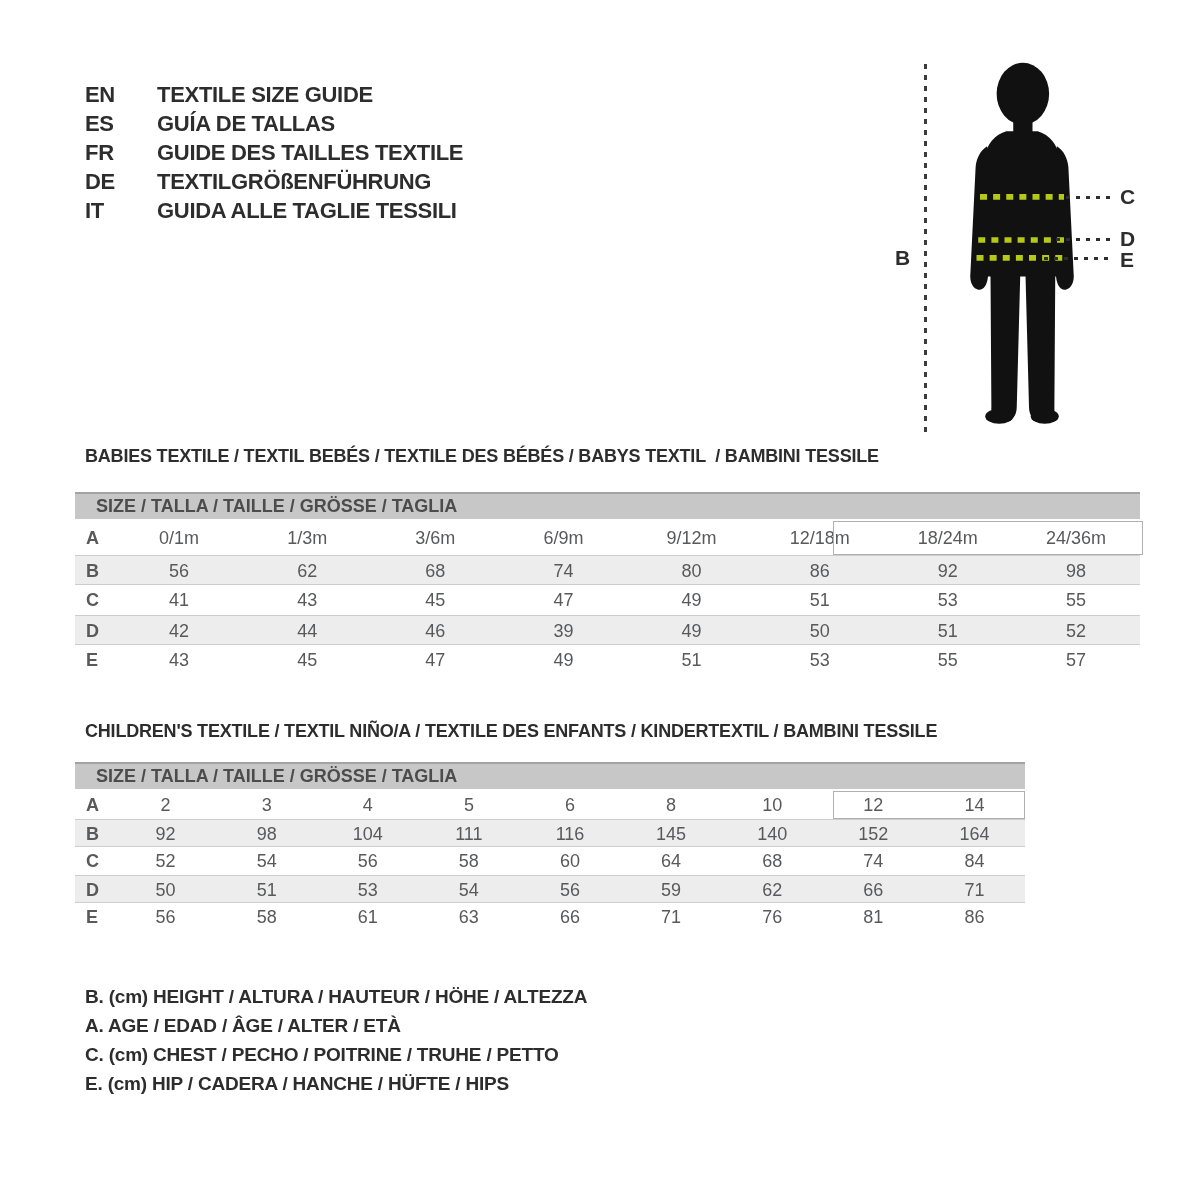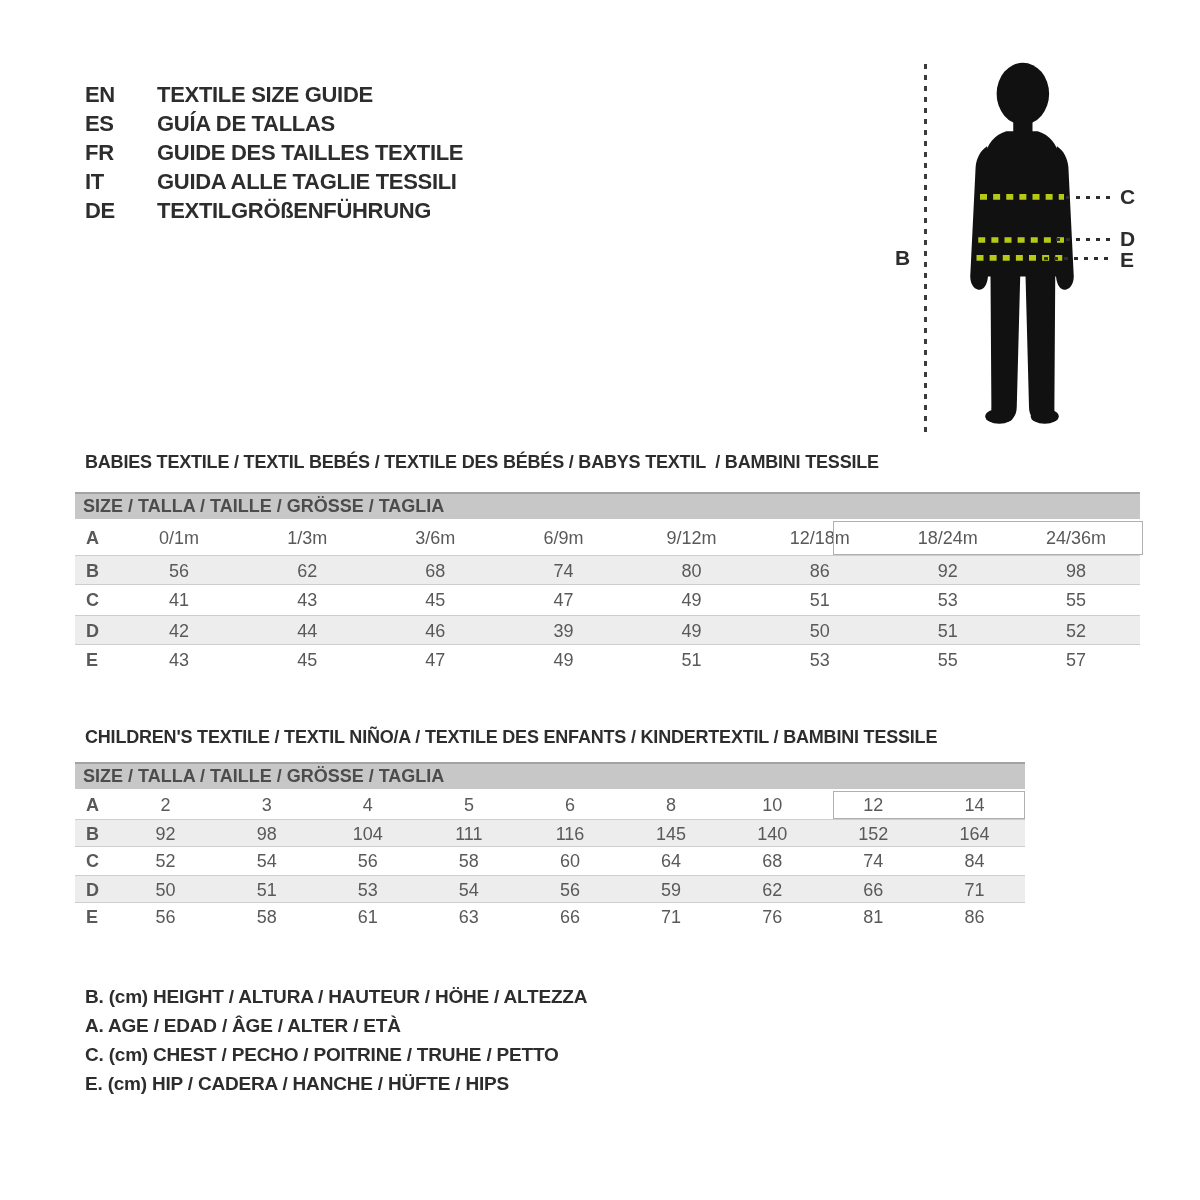--- a/index.html
+++ b/index.html
@@ -29,30 +29,30 @@
   .label-c{left:1120px;top:186px;}
   .label-d{left:1120px;top:228px;}
   .label-e{left:1120px;top:249px;}
   .dotline{position:absolute;height:3px;
            background:repeating-linear-gradient(to right,#2e2e2e 0 4px,transparent 4px 10px);}
   .dot-c{left:1066px;top:196px;width:44px;}
   .dot-d{left:1056px;top:238px;width:54px;}
   .dot-e{left:1044px;top:257px;width:66px;}
 
   
-  .section-title{position:absolute;color:var(--title);font-weight:bold;font-size:18px;letter-spacing:-0.2px;white-space:pre;margin-top:6px;}
+  .section-title{position:absolute;color:var(--title);font-weight:bold;font-size:18px;letter-spacing:-0.2px;white-space:pre;}
   .babies-title{left:85px;top:446px;}
   .children-title{left:85px;top:721px;}
 
   
   .table{position:absolute;left:75px;color:var(--tabletext);font-size:18px;}
   .babies{top:492px;width:1065px;}
   .children{top:762px;width:950px;}
   .thead{height:27px;line-height:25px;background:var(--band);border-top:2px solid #a3a3a3;
-         padding-left:8px;font-weight:bold;color:#4c4c4c;box-sizing:border-box;}
+         padding-left:21px;font-weight:bold;color:#4c4c4c;box-sizing:border-box;}
   .trow{display:flex;box-sizing:border-box;}
   .babies .trow{height:30px;line-height:30px;}
   .babies .rowA{height:34px;line-height:34px;margin-top:2px;}
   .children .trow{height:28px;line-height:28px;}
   .children .rowA{margin-top:2px;}
   .stripe{background:var(--stripe);border-top:1px solid #cdcdcd;border-bottom:1px solid #cdcdcd;}
   .lbl{width:40px;padding-left:11px;box-sizing:border-box;font-weight:bold;}
   .cell{flex:1;text-align:center;}
 
   
@@ -76,26 +76,26 @@
       </div>
       <div class="lang-row">
         <span class="lang-code">ES</span>
         <span class="lang-label">GUÍA DE TALLAS</span>
       </div>
       <div class="lang-row">
         <span class="lang-code">FR</span>
         <span class="lang-label">GUIDE DES TAILLES TEXTILE</span>
       </div>
       <div class="lang-row">
+        <span class="lang-code">DE</span>
+        <span class="lang-label">TEXTILGRÖßENFÜHRUNG</span>
+      </div>
+      <div class="lang-row">
         <span class="lang-code">IT</span>
         <span class="lang-label">GUIDA ALLE TAGLIE TESSILI</span>
-      </div>
-      <div class="lang-row">
-        <span class="lang-code">DE</span>
-        <span class="lang-label">TEXTILGRÖßENFÜHRUNG</span>
       </div>
     </div>
 
   <div class="b-line"></div>
   <div class="meas-label label-b">B</div>
 
   <svg class="silhouette" viewBox="0 0 160 400" preserveAspectRatio="none">
     <g fill="#111111">
       <ellipse cx="81" cy="36" rx="30" ry="33"></ellipse>
       <rect x="70" y="58" width="22" height="20"></rect>

